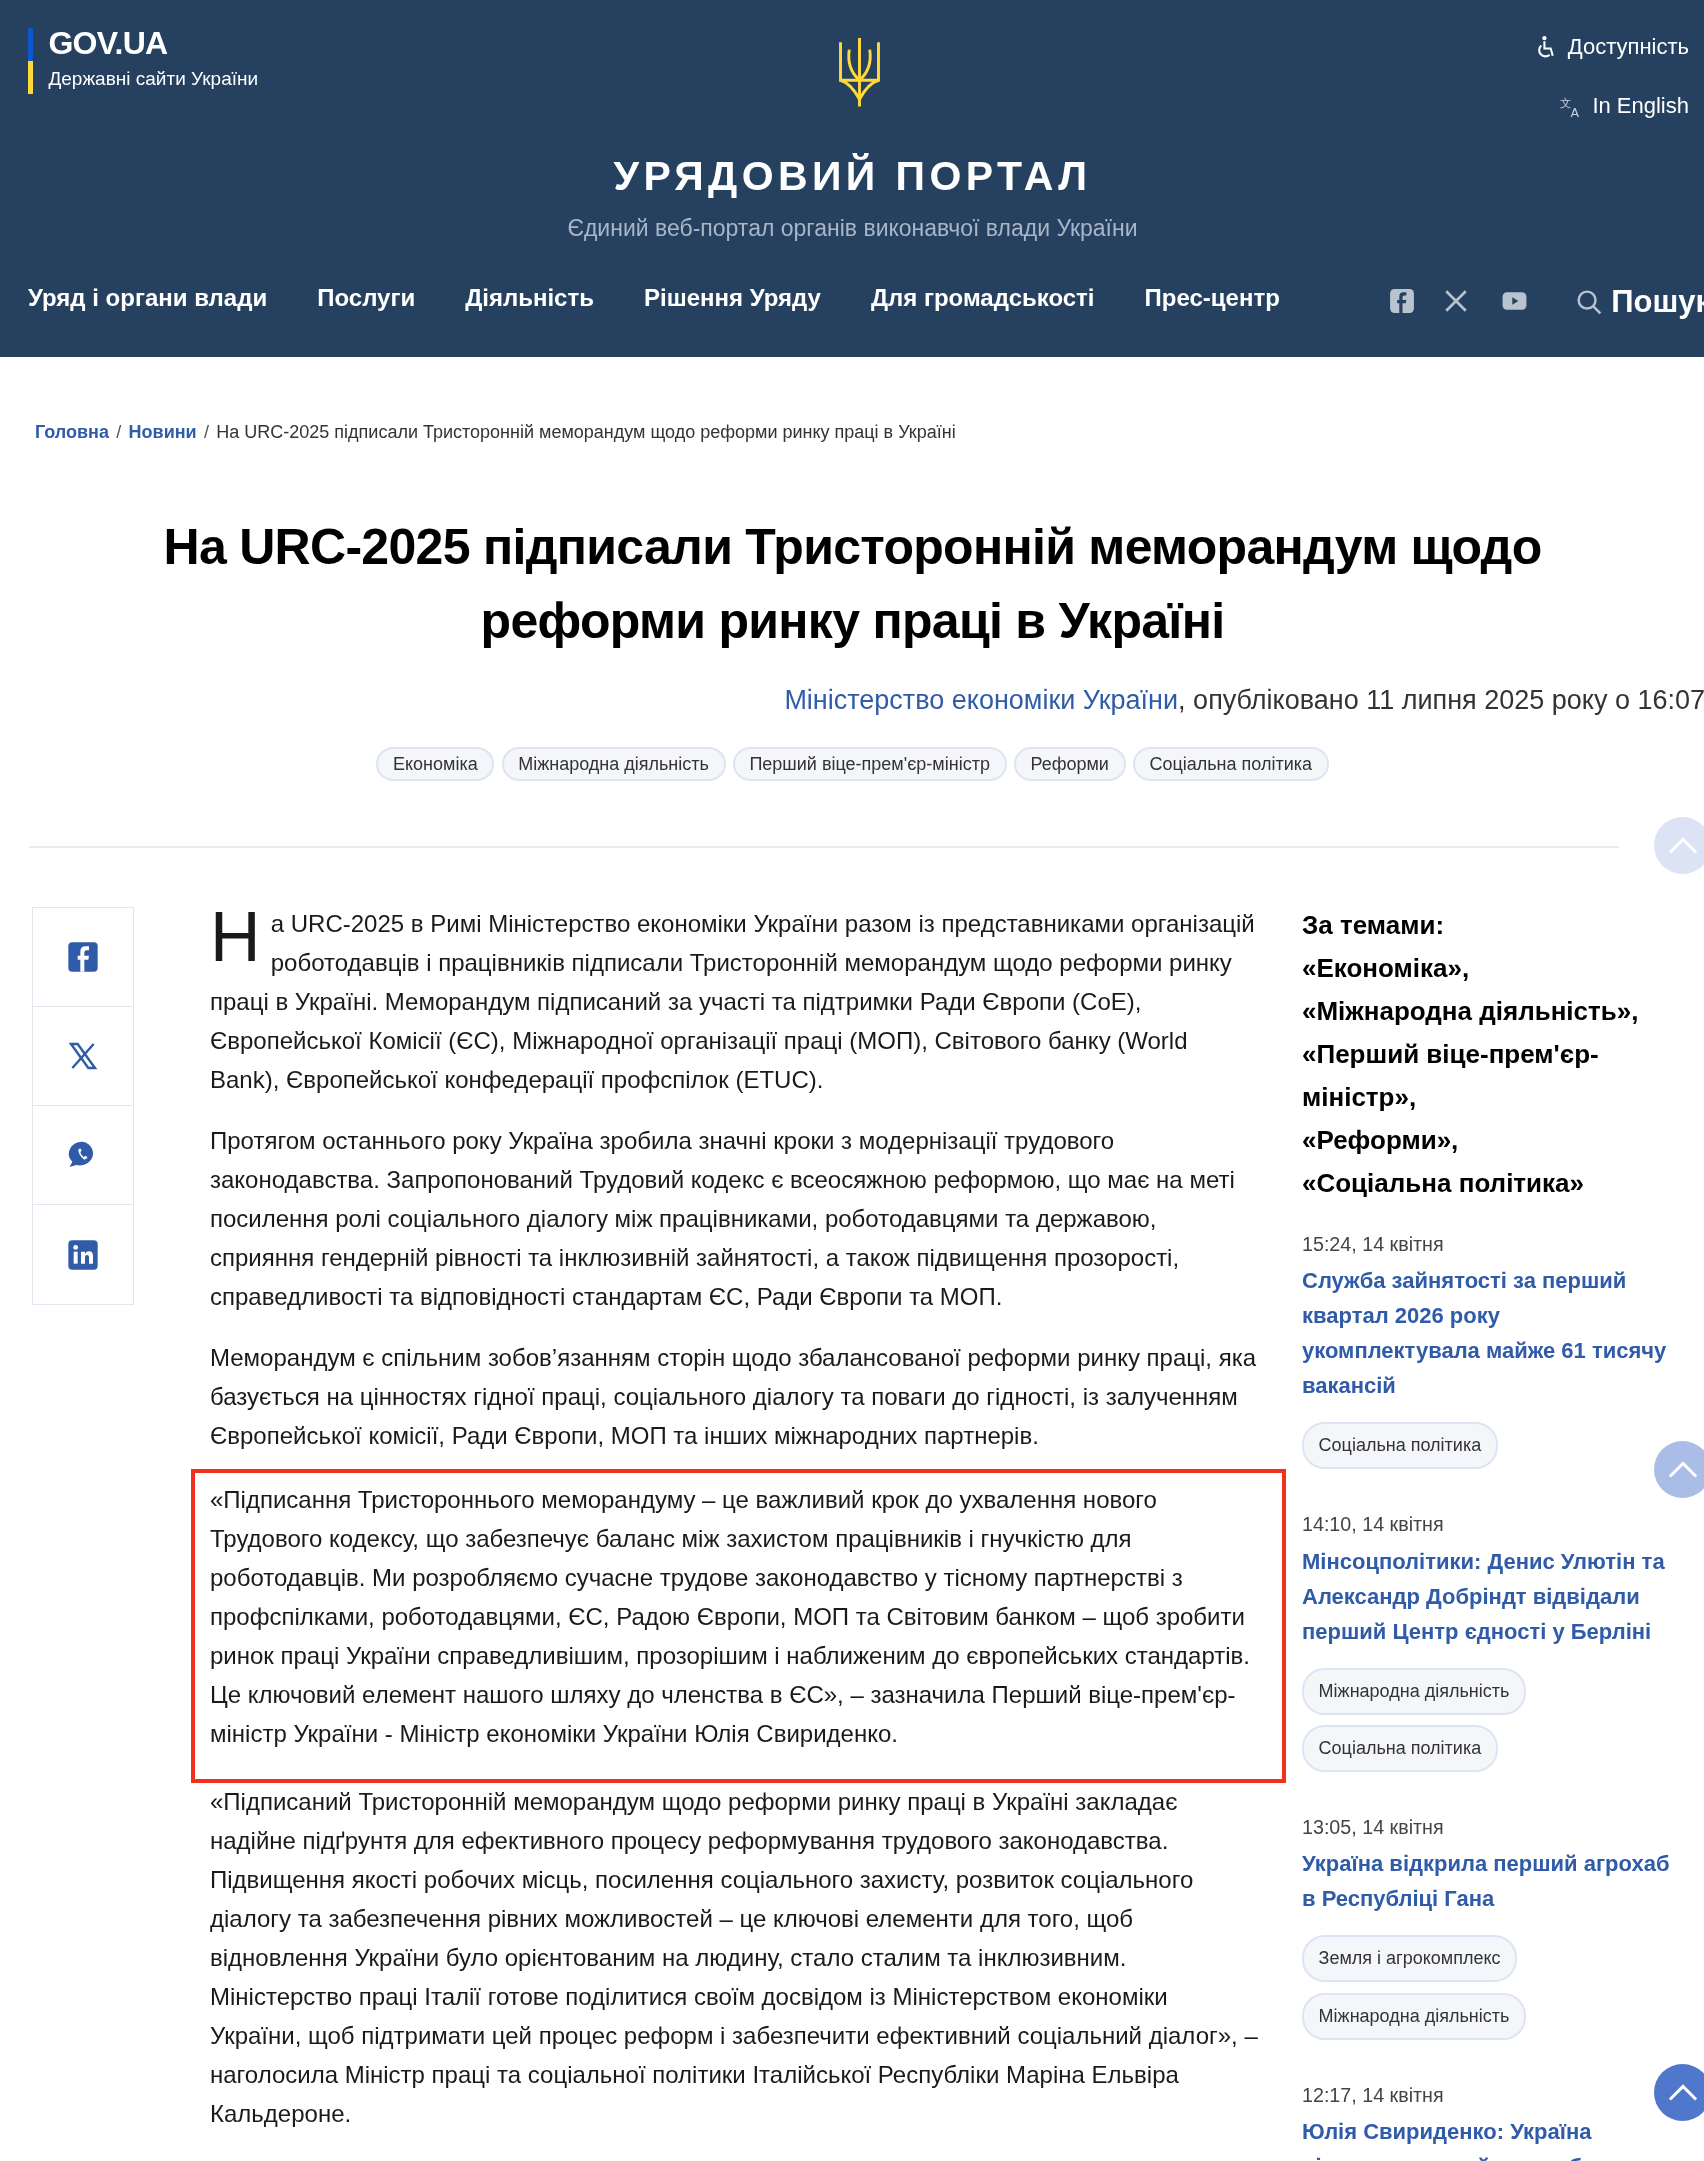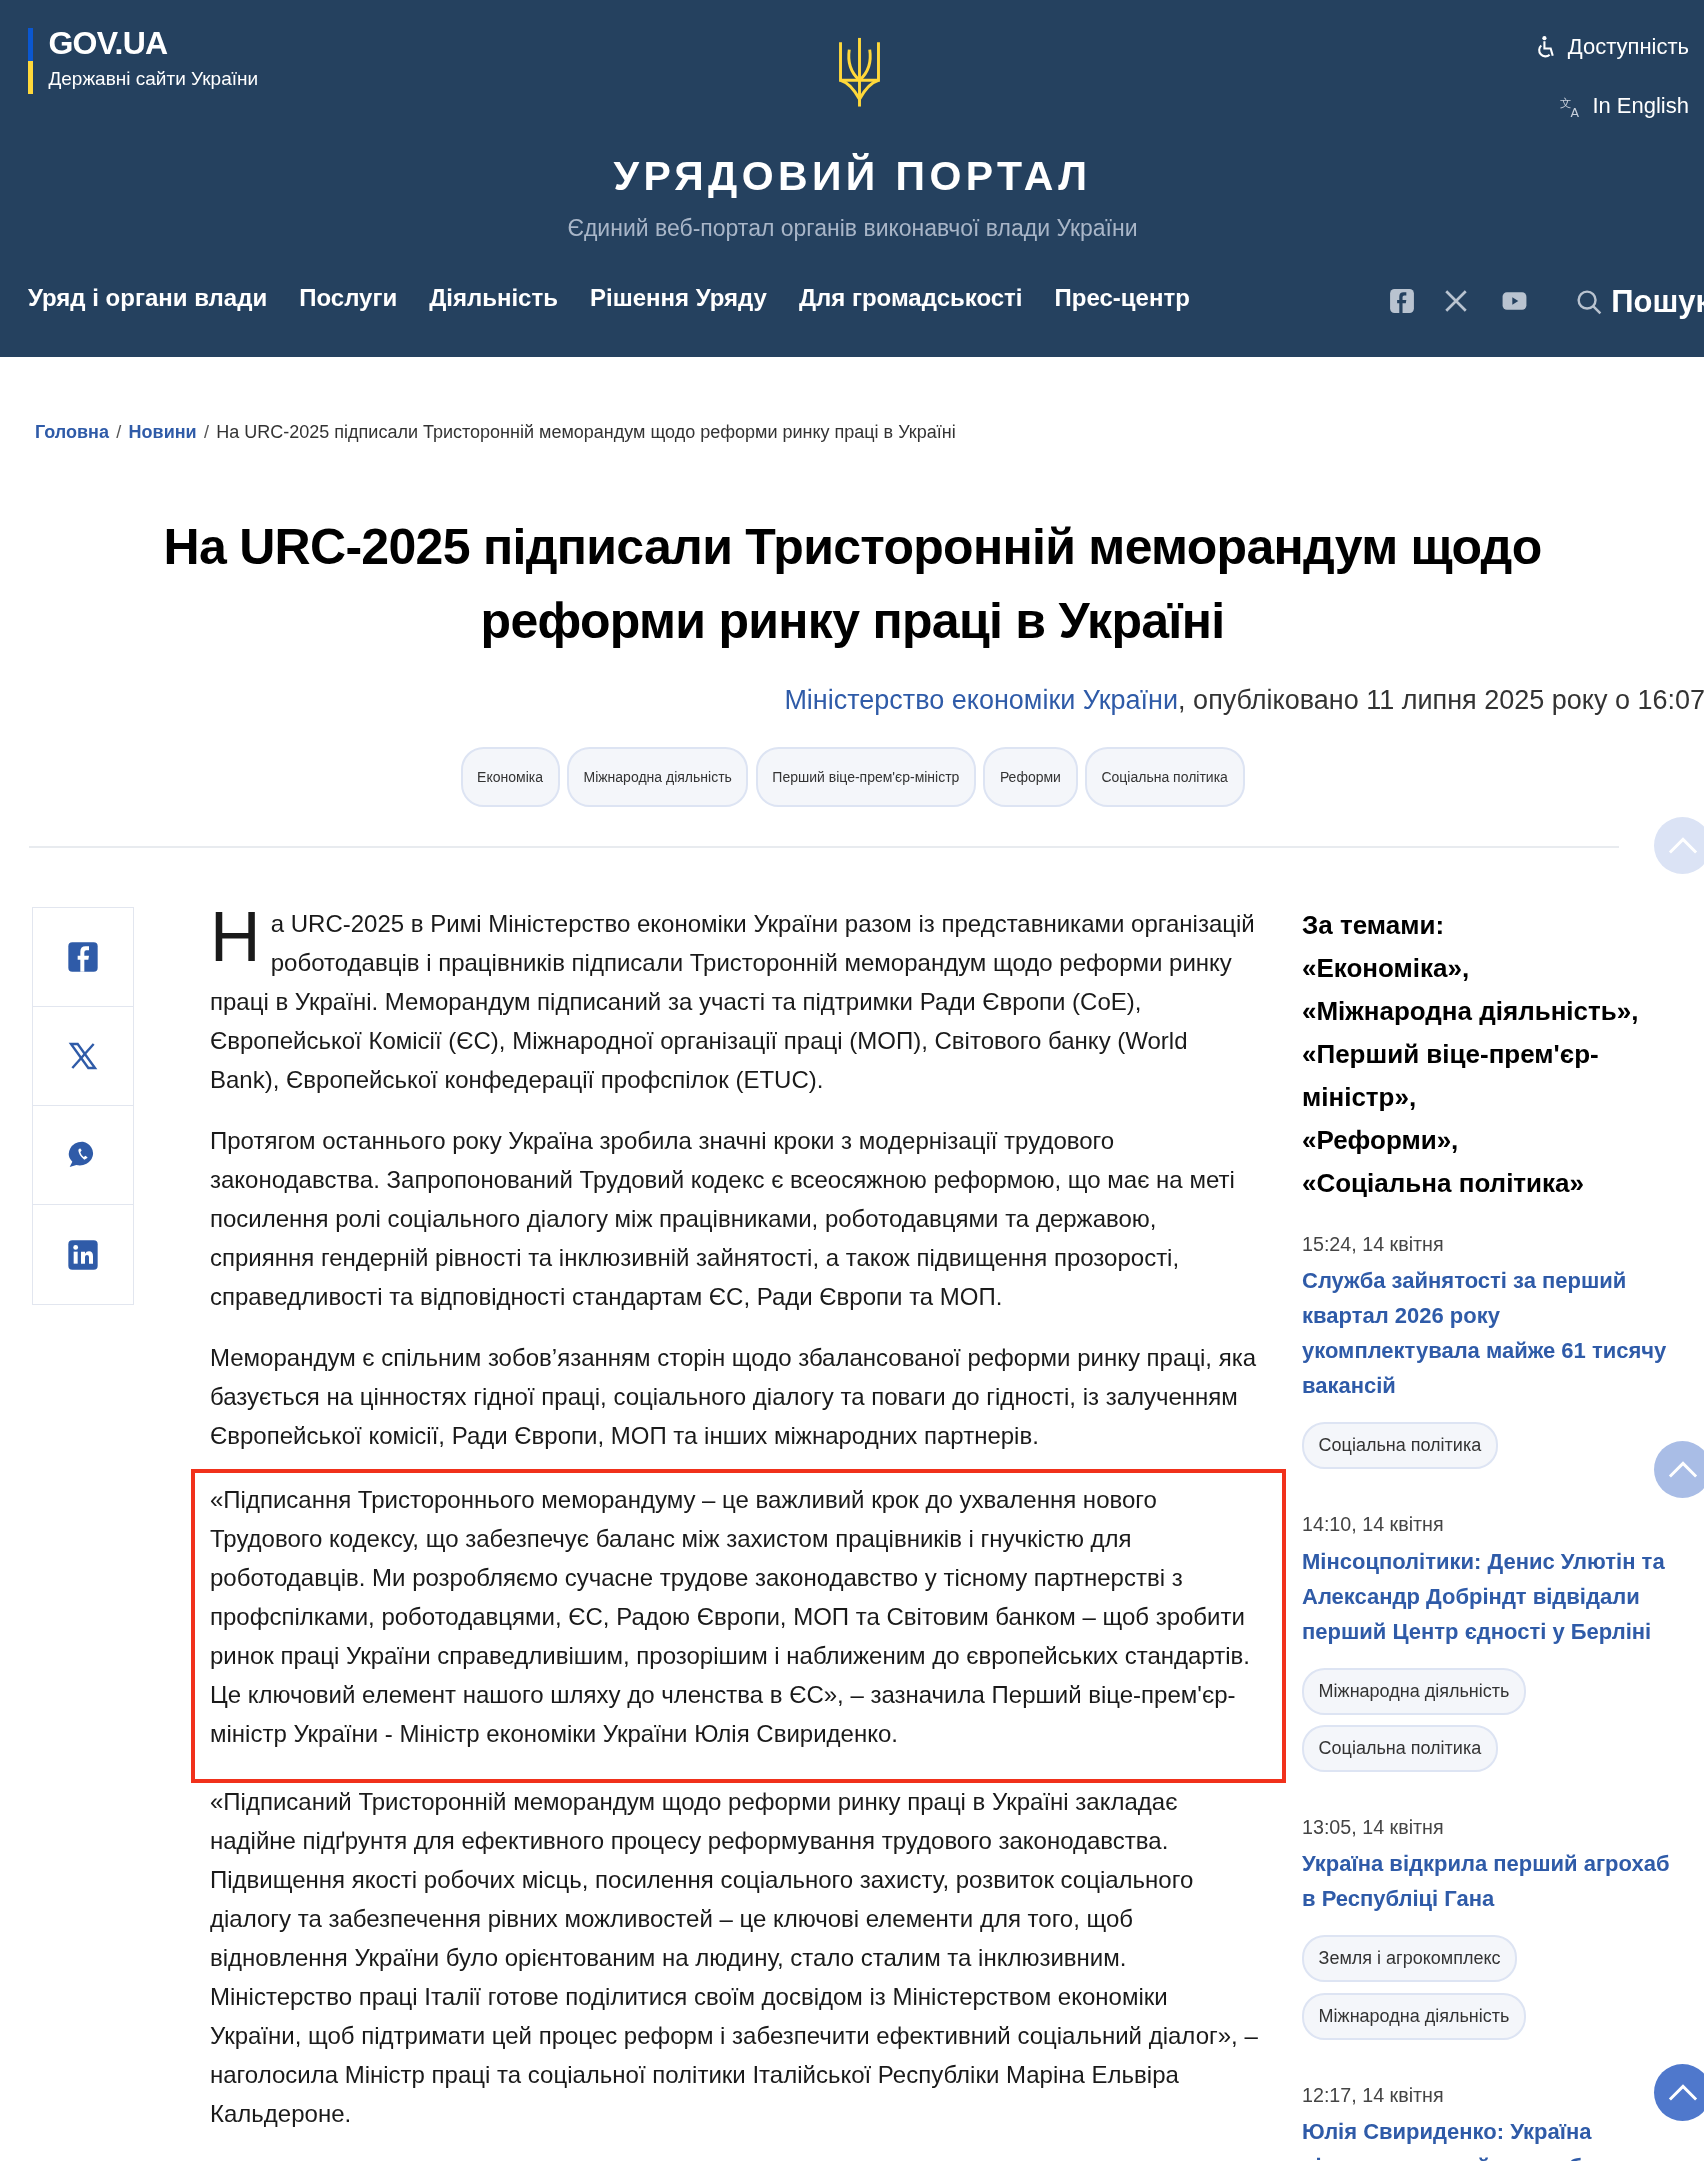--- a/index.html
+++ b/index.html
@@ -10,36 +10,36 @@
   .govua .bar-yellow { position: absolute; left: 0; top: 33px; width: 5.1px; height: 33px; background: #ffd83a; }
   .govua .brand { font-size: 32px; font-weight: bold; letter-spacing: -0.7px; line-height: 31px; }
   .govua .sub { font-size: 19px; margin-top: 8.8px; }
   .trident { position: absolute; left: 836px; top: 35px; width: 47px; height: 73px; }
   .top-right { position: absolute; right: 16px; top: 29px; text-align: right; }
   .top-link { display: flex; align-items: center; justify-content: flex-end; gap: 8.8px; font-size: 22px; font-weight: normal; height: 36px; color: #fff; }
   .top-link + .top-link { margin-top: 23px; }
   .top-link svg { width: 25px; height: 25px; }
   .portal-title { position: absolute; left: 0; width: 100%; top: 153px; text-align: center; font-size: 41px; font-weight: bold; letter-spacing: 4.4px; }
   .portal-sub { position: absolute; left: 0; width: 100%; top: 215px; text-align: center; font-size: 23px; color: #a9b6c8; }
-  .nav { position: absolute; left: 28px; top: 284px; display: flex; gap: 32px; }
+  .nav { position: absolute; left: 28px; top: 284px; display: flex; gap: 50px; }
   .nav-item { font-size: 24px; font-weight: bold; color: #fff; white-space: nowrap; }
   .social { position: absolute; left: 1389px; top: 288px; display: flex; gap: 28px; align-items: center; }
   .social svg { width: 26px; height: 26px; }
   .search { position: absolute; left: 1575px; top: 284px; display: flex; align-items: center; gap: 7.3px; font-size: 31px; font-weight: bold; }
   .search svg { width: 29px; height: 29px; }
 
   .breadcrumb { position: absolute; left: 35px; top: 422px; font-size: 18px; color: #333; display: flex; gap: 7.3px; align-items: center; }
   .breadcrumb .link { color: #2f5ba8; font-weight: bold; }
   .breadcrumb .sep { color: #555; }
 
   .article-title { position: absolute; left: 146px; width: 1413px; top: 510px; text-align: center; font-size: 50px; font-weight: bold; line-height: 74px; color: #000; letter-spacing: -0.7px; }
   .meta { position: absolute; left: 0; width: 100%; top: 685px; text-align: right; font-size: 27px; color: #333; }
   .meta .org { color: #2f5ba8; }
   .tags { position: absolute; left: 0; width: 1705px; top: 747px; display: flex; justify-content: center; gap: 7.3px; }
-  .tag { height: 60px; padding: 0 14.6px; border: 2.2px solid #dde4f3; border-radius: 22.6px; background: #f4f6fa; font-size: 14px; color: #333; display: flex; align-items: center; white-space: nowrap; }
+  .tag { height: 34px; padding: 0 14.6px; border: 2.2px solid #dde4f3; border-radius: 22.6px; background: #f4f6fa; font-size: 18px; color: #333; display: flex; align-items: center; white-space: nowrap; }
   .divider { position: absolute; left: 29px; top: 846px; width: 1590px; height: 2.2px; background: #e8ebef; }
 
   .share { position: absolute; left: 32px; top: 907px; width: 102px; border: 1.5px solid #e2e6ef; }
   .share-cell { height: 99px; display: flex; align-items: center; justify-content: center; border-bottom: 1.5px solid #e2e6ef; }
   .share-cell:last-child { border-bottom: none; }
   .share-cell svg { width: 32px; height: 32px; }
 
   .body { position: absolute; left: 210px; top: 904px; width: 1050px; font-size: 24px; line-height: 39px; color: #1a1a1a; }
   .body p { margin-bottom: 22px; }
   .dropcap { float: left; font-size: 70px; line-height: 58px; margin: 4.4px 10.2px 0 0; font-weight: normal; }

